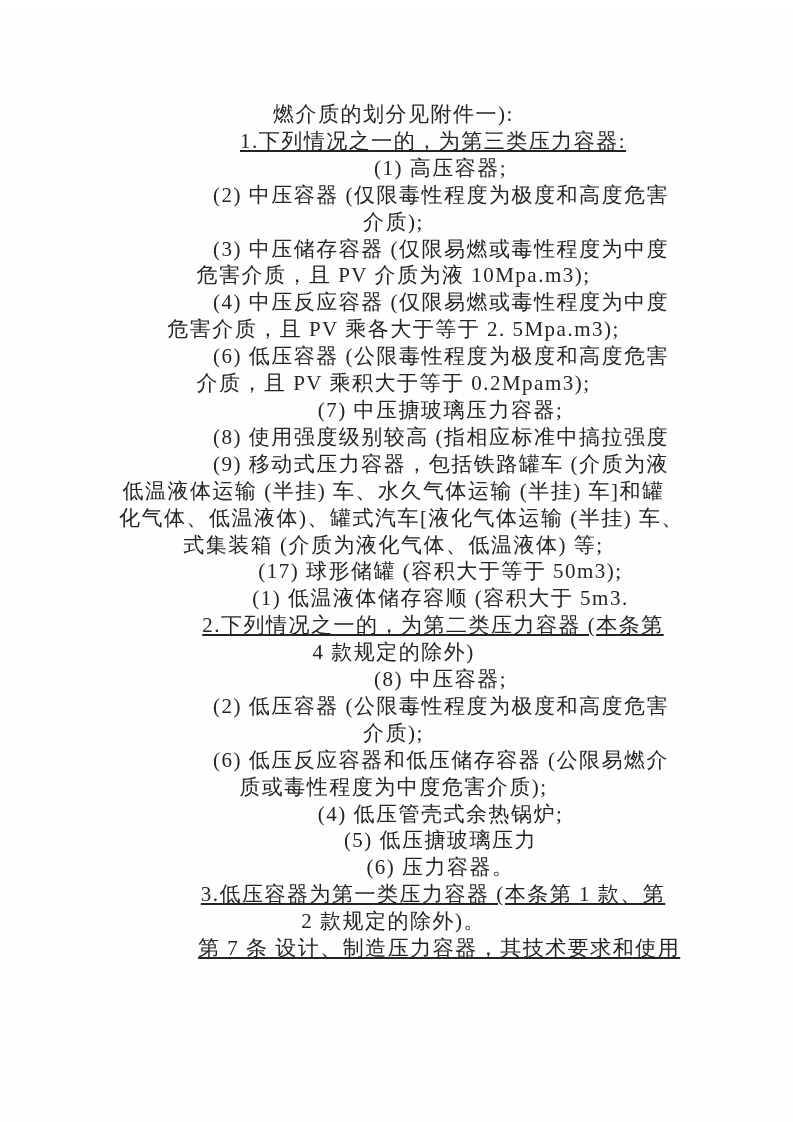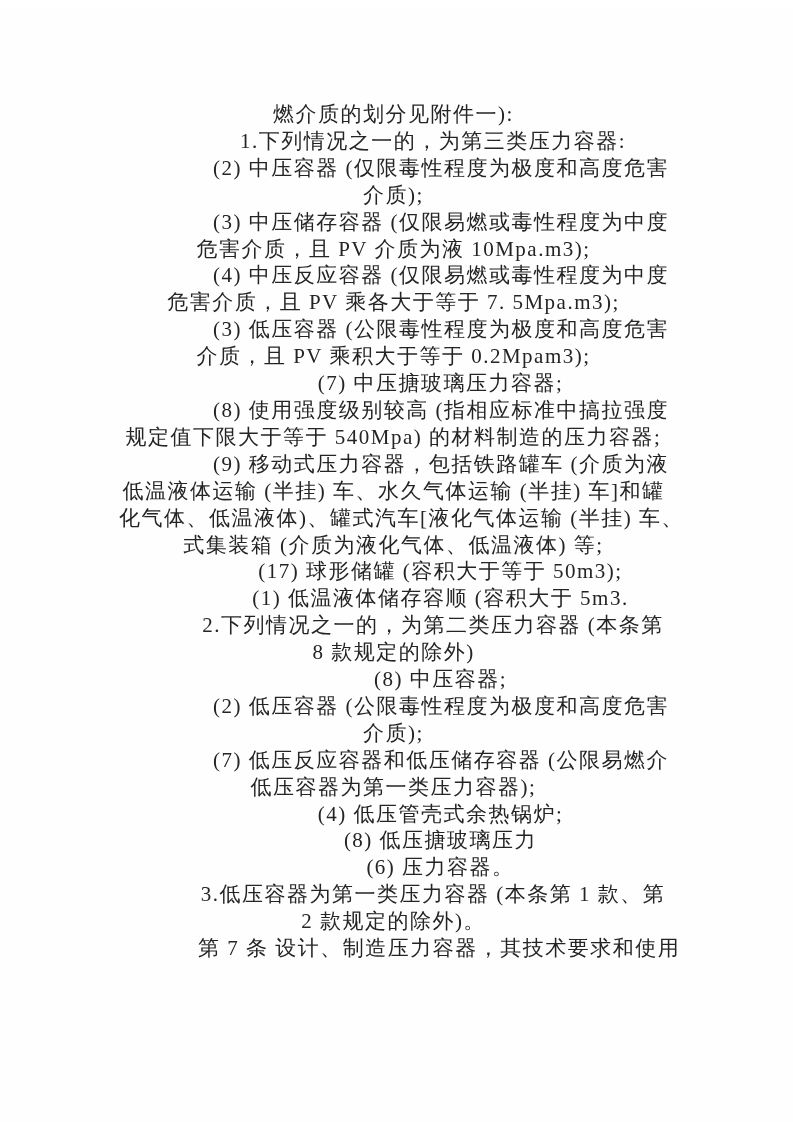--- a/index.html
+++ b/index.html
@@ -26,54 +26,54 @@
     color: #242424;
     font-size: 21px;
     line-height: 26.9px;
     letter-spacing: 1.5px;
   }
   .text-line {
     white-space: nowrap;
     overflow: visible;
   }
   .indent-none { padding-left: 0; }
-  .indent-num  { padding-left: 79px; }
+  .indent-num  { padding-left: 79px; text-decoration: underline; }
   .indent-item { padding-left: 94px; }
 </style>
 </head>
 <body>
 
 <div class="page" style="background: rgb(254, 254, 254);">
   <div class="doc-body" style="color: rgb(36, 36, 36);">
       <div class="text-line indent-none">燃介质的划分见附件一):</div>
       <div class="text-line indent-num">1.下列情况之一的，为第三类压力容器:</div>
+      <div class="text-line indent-item">(1) 高压容器;</div>
       <div class="text-line indent-item">(2) 中压容器 (仅限毒性程度为极度和高度危害</div>
       <div class="text-line indent-none">介质);</div>
       <div class="text-line indent-item">(3) 中压储存容器 (仅限易燃或毒性程度为中度</div>
       <div class="text-line indent-none">危害介质，且 PV 介质为液 10Mpa.m3);</div>
       <div class="text-line indent-item">(4) 中压反应容器 (仅限易燃或毒性程度为中度</div>
-      <div class="text-line indent-none">危害介质，且 PV 乘各大于等于 7. 5Mpa.m3);</div>
-      <div class="text-line indent-item">(3) 低压容器 (公限毒性程度为极度和高度危害</div>
+      <div class="text-line indent-none">危害介质，且 PV 乘各大于等于 2. 5Mpa.m3);</div>
+      <div class="text-line indent-item">(6) 低压容器 (公限毒性程度为极度和高度危害</div>
       <div class="text-line indent-none">介质，且 PV 乘积大于等于 0.2Mpam3);</div>
       <div class="text-line indent-item">(7) 中压搪玻璃压力容器;</div>
       <div class="text-line indent-item">(8) 使用强度级别较高 (指相应标准中搞拉强度</div>
-      <div class="text-line indent-none">规定值下限大于等于 540Mpa) 的材料制造的压力容器;</div>
       <div class="text-line indent-item">(9) 移动式压力容器，包括铁路罐车 (介质为液</div>
       <div class="text-line indent-none">低温液体运输 (半挂) 车、水久气体运输 (半挂) 车]和罐</div>
       <div class="text-line indent-none">化气体、低温液体)、罐式汽车[液化气体运输 (半挂) 车、</div>
       <div class="text-line indent-none">式集装箱 (介质为液化气体、低温液体) 等;</div>
       <div class="text-line indent-item">(17) 球形储罐 (容积大于等于 50m3);</div>
       <div class="text-line indent-item">(1) 低温液体储存容顺 (容积大于 5m3.</div>
       <div class="text-line indent-num">2.下列情况之一的，为第二类压力容器 (本条第</div>
-      <div class="text-line indent-none">8 款规定的除外)</div>
+      <div class="text-line indent-none">4 款规定的除外)</div>
       <div class="text-line indent-item">(8) 中压容器;</div>
       <div class="text-line indent-item">(2) 低压容器 (公限毒性程度为极度和高度危害</div>
       <div class="text-line indent-none">介质);</div>
-      <div class="text-line indent-item">(7) 低压反应容器和低压储存容器 (公限易燃介</div>
-      <div class="text-line indent-none">低压容器为第一类压力容器);</div>
+      <div class="text-line indent-item">(6) 低压反应容器和低压储存容器 (公限易燃介</div>
+      <div class="text-line indent-none">质或毒性程度为中度危害介质);</div>
       <div class="text-line indent-item">(4) 低压管壳式余热锅炉;</div>
-      <div class="text-line indent-item">(8) 低压搪玻璃压力</div>
+      <div class="text-line indent-item">(5) 低压搪玻璃压力</div>
       <div class="text-line indent-item">(6) 压力容器。</div>
       <div class="text-line indent-num">3.低压容器为第一类压力容器 (本条第 1 款、第</div>
       <div class="text-line indent-none">2 款规定的除外)。</div>
       <div class="text-line indent-num">第 7 条  设计、制造压力容器，其技术要求和使用</div>
     </div>
 </div>
 
 </body></html>

